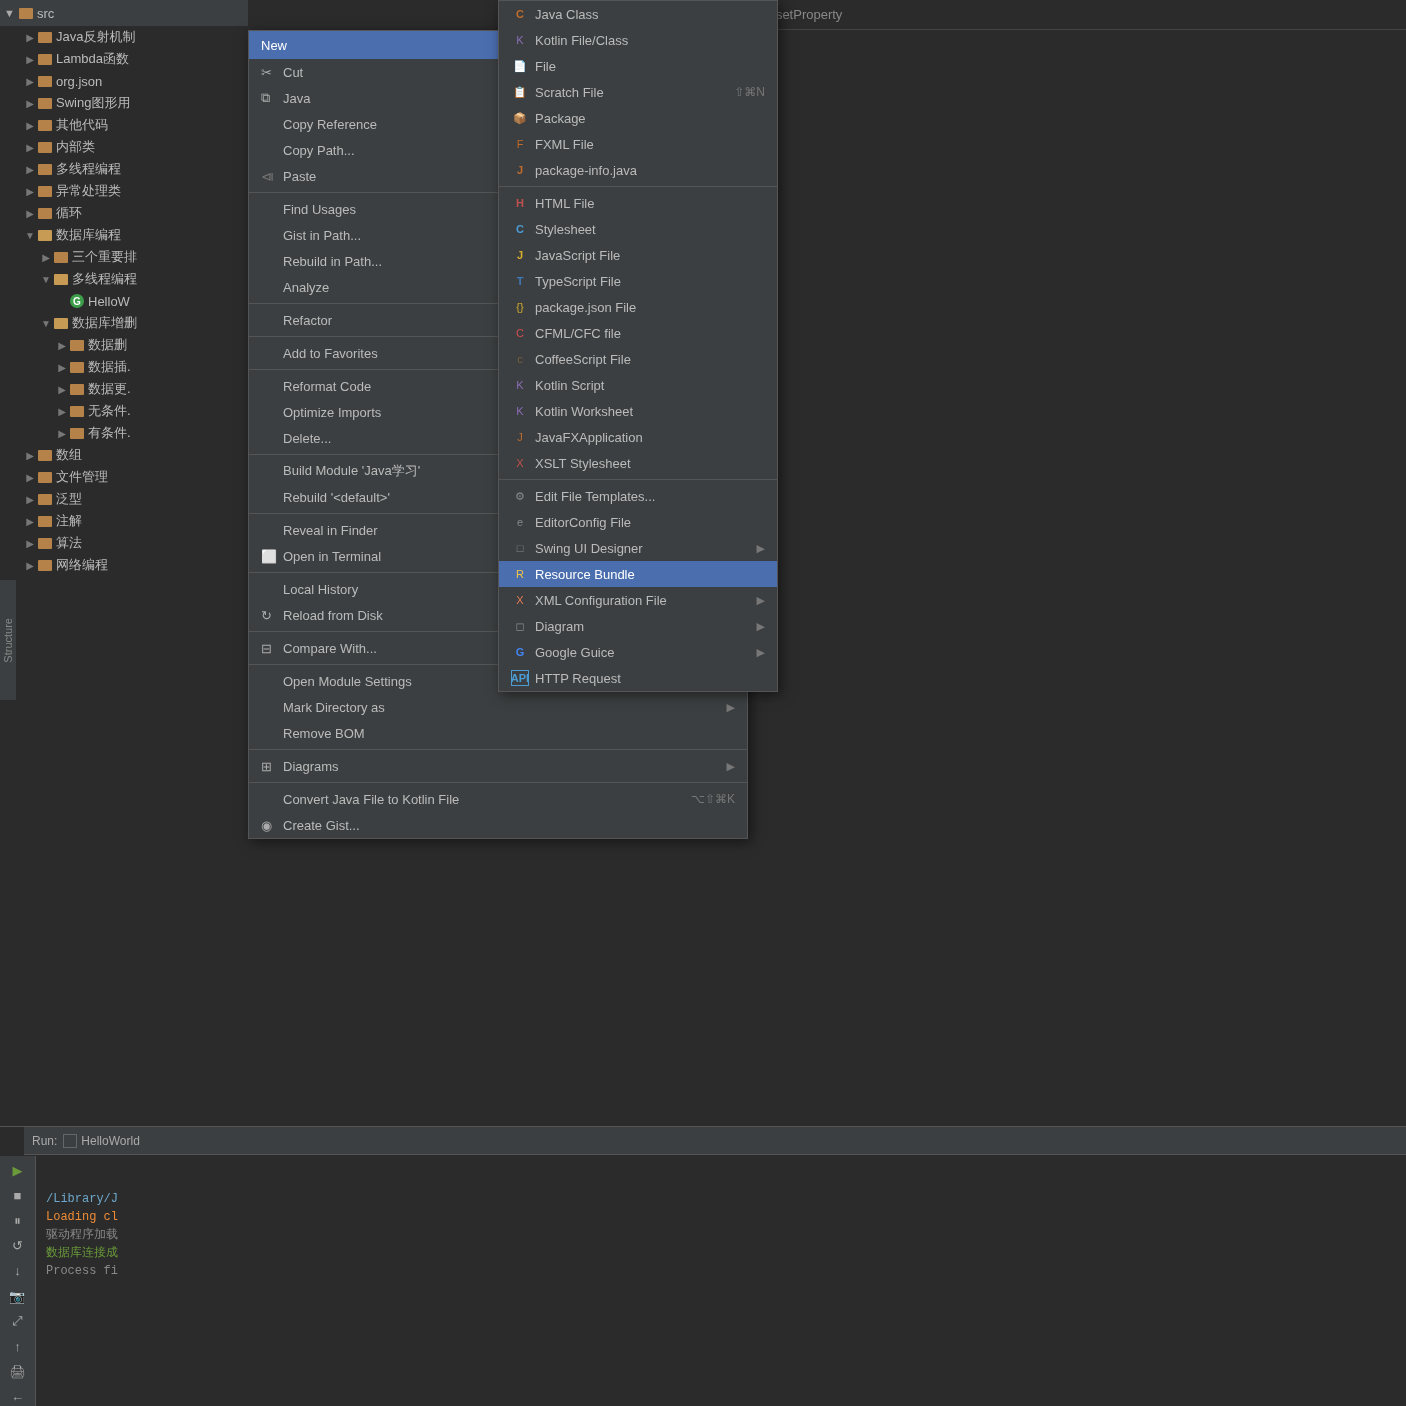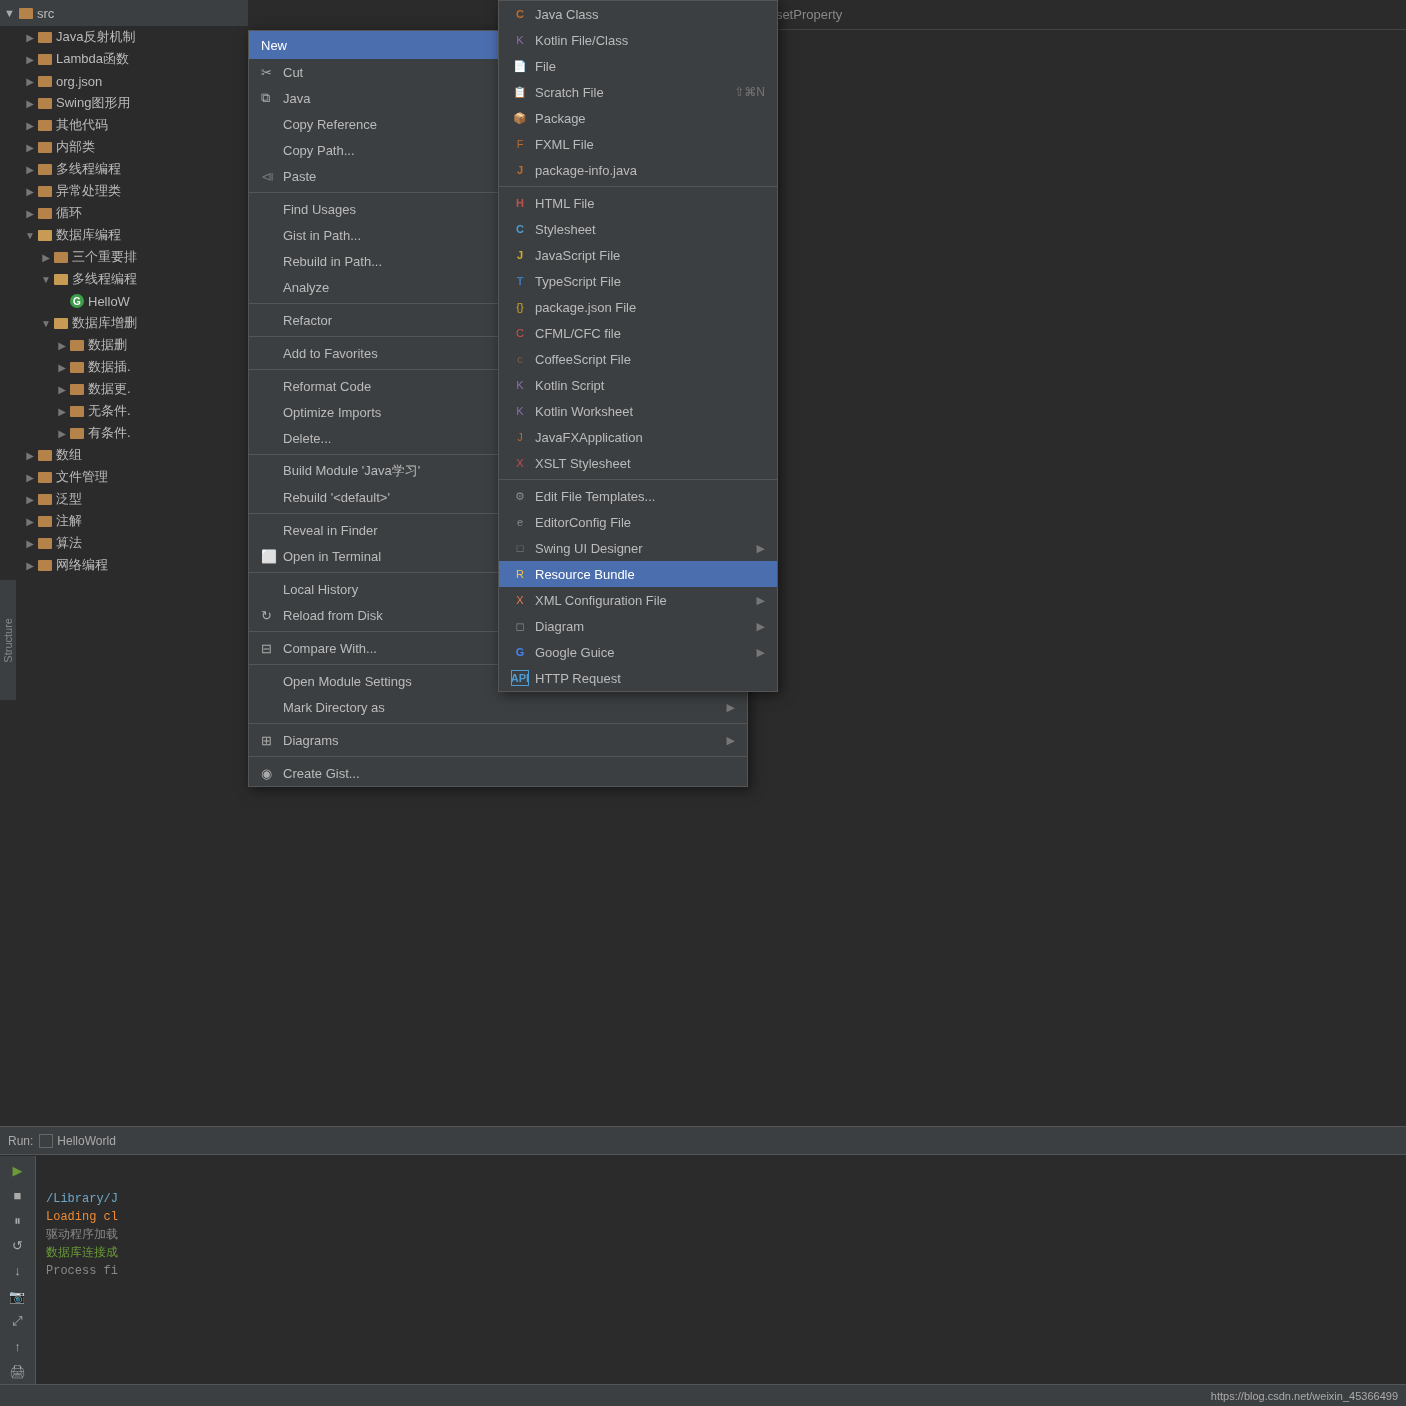--- a/index.html
+++ b/index.html
@@ -193,20 +193,21 @@
       border-top: 1px solid #555;
     }
 
     .run-bar {
       display: flex;
       align-items: center;
       background: #3c3f41;
       height: 28px;
       padding: 0 8px;
       border-bottom: 1px solid #555;
+      margin-left: 24px;
     }
     .run-bar .run-label { color: #aaa; font-size: 12px; margin-right: 6px; }
     .run-bar .run-app { color: #aaa; font-size: 12px; }
 
     .run-controls {
       display: flex;
       flex-direction: column;
       position: absolute;
       left: 0;
       top: 29px;
@@ -590,31 +591,40 @@
     <span class="item-label">Open Module Settings</span>
     <span class="shortcut">⌘↓</span>
   </div>
 
   <div class="menu-item">
     <span style="width:16px;margin-right:6px;"></span>
     <span class="item-label">Mark Directory as</span>
     <span class="submenu-arrow">▶</span>
   </div>
 
+  <div class="menu-item">
+    <span style="width:16px;margin-right:6px;"></span>
+    <span class="item-label">Remove BOM</span>
+  </div>
 
   <div class="menu-separator"></div>
 
   <div class="menu-item">
     <span style="width:16px;margin-right:6px;color:#aaa;">⊞</span>
     <span class="item-label">Diagrams</span>
     <span class="submenu-arrow">▶</span>
   </div>
 
   <div class="menu-separator"></div>
 
+  <div class="menu-item">
+    <span style="width:16px;margin-right:6px;"></span>
+    <span class="item-label">Convert Java File to Kotlin File</span>
+    <span class="shortcut">⌥⇧⌘K</span>
+  </div>
 
   <div class="menu-item">
     <span style="width:16px;margin-right:6px;color:#aaa;">◉</span>
     <span class="item-label">Create Gist...</span>
   </div>
 </div>
 
 <div class="submenu">
 
   <div class="submenu-item">
@@ -797,24 +807,20 @@
       <span>数据库连接成</span>
     </div>
     <div class="console-line gray">
       <span>Process fi</span>
     </div>
   </div>
 
   <div style="position:absolute;left:700px;top:57px;right:0;bottom:22px;background:#2b2b2b;padding:6px 10px;overflow:hidden;">
   </div>
 
-  <div class="status-bar">
-    <span style="color:#888;"></span>
-    <span class="url">https://blog.csdn.net/weixin_45366499</span>
-  </div>
 
   <div style="position:absolute;left:0;top:0;bottom:0;width:0;">
   </div>
 </div>
 
 <div style="position:absolute;left:0;top:580px;width:16px;height:120px;background:#3c3f41;display:flex;align-items:center;justify-content:center;">
   <span style="writing-mode:vertical-rl;transform:rotate(180deg);font-size:11px;color:#888;">Structure</span>
 </div>
 
 </body></html>

